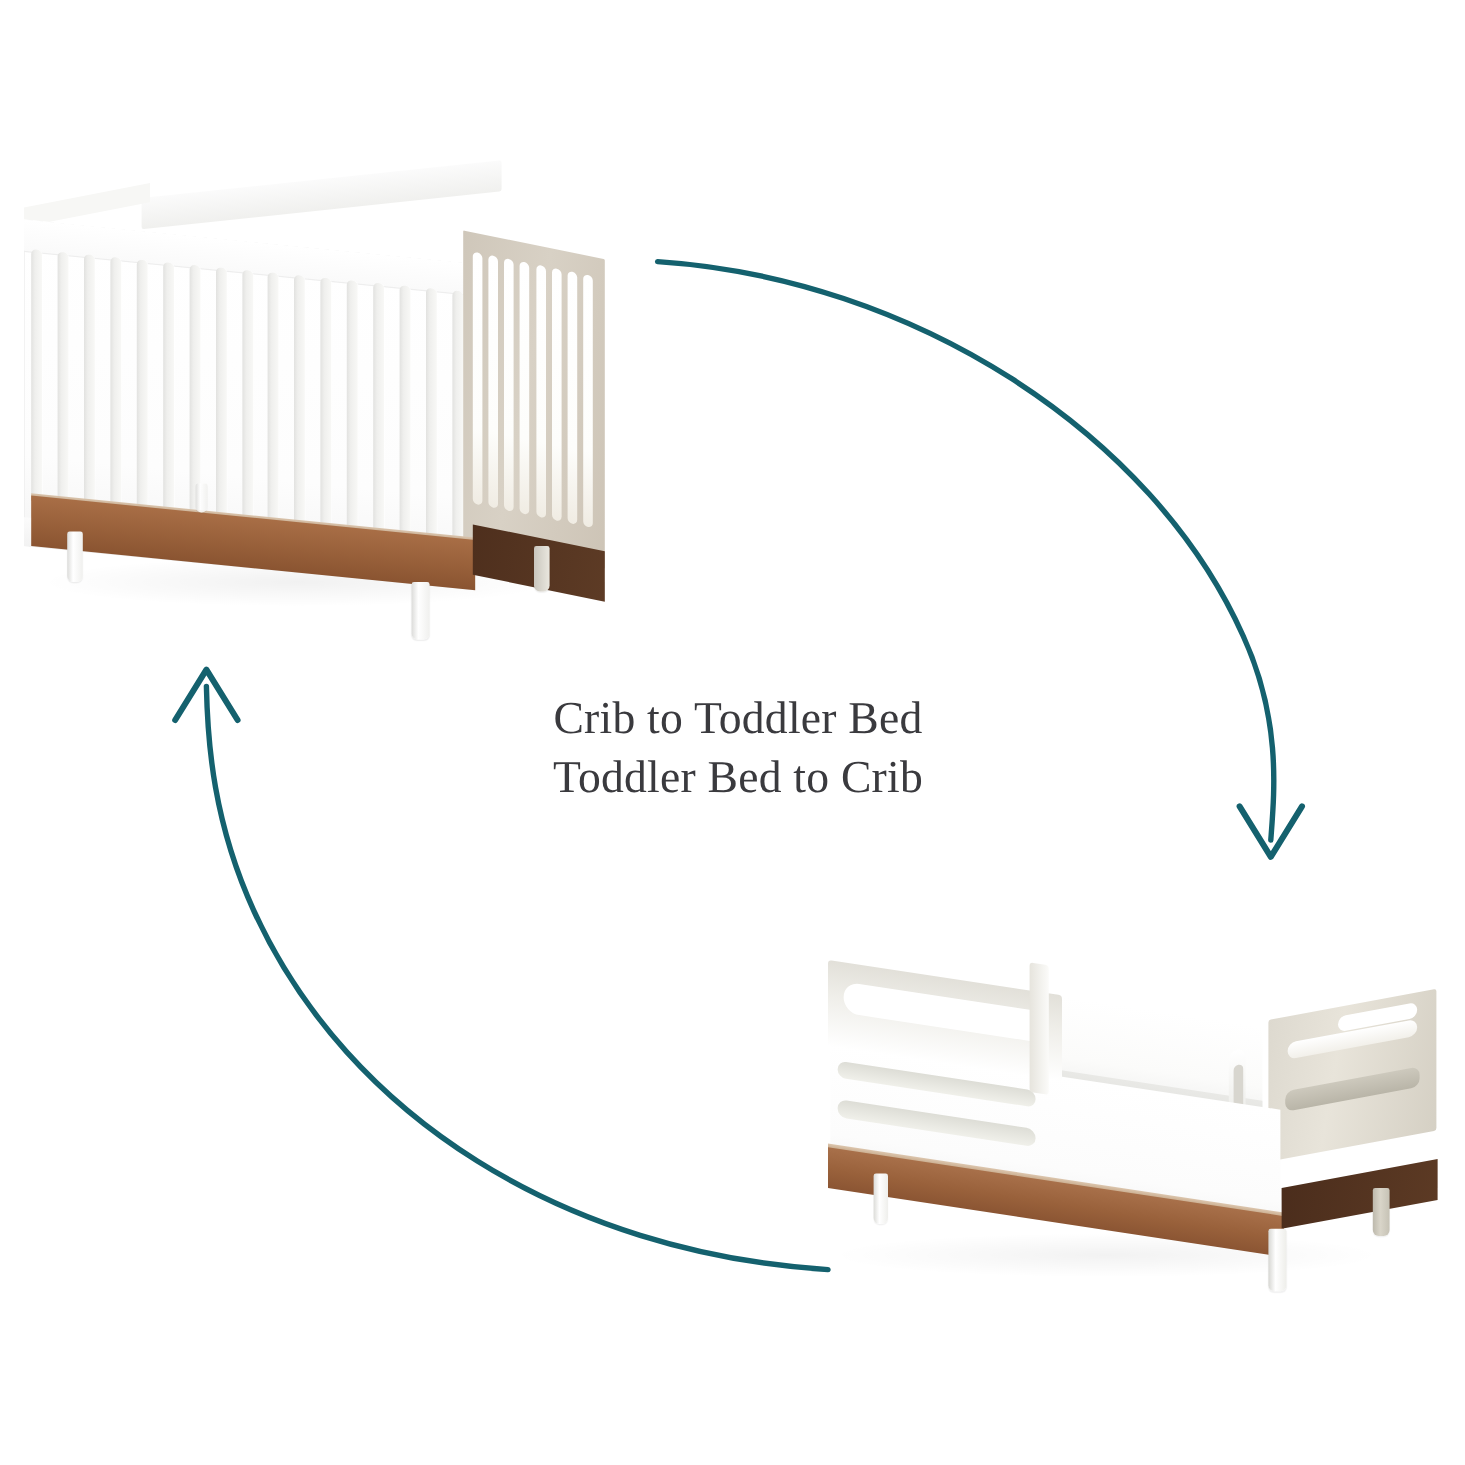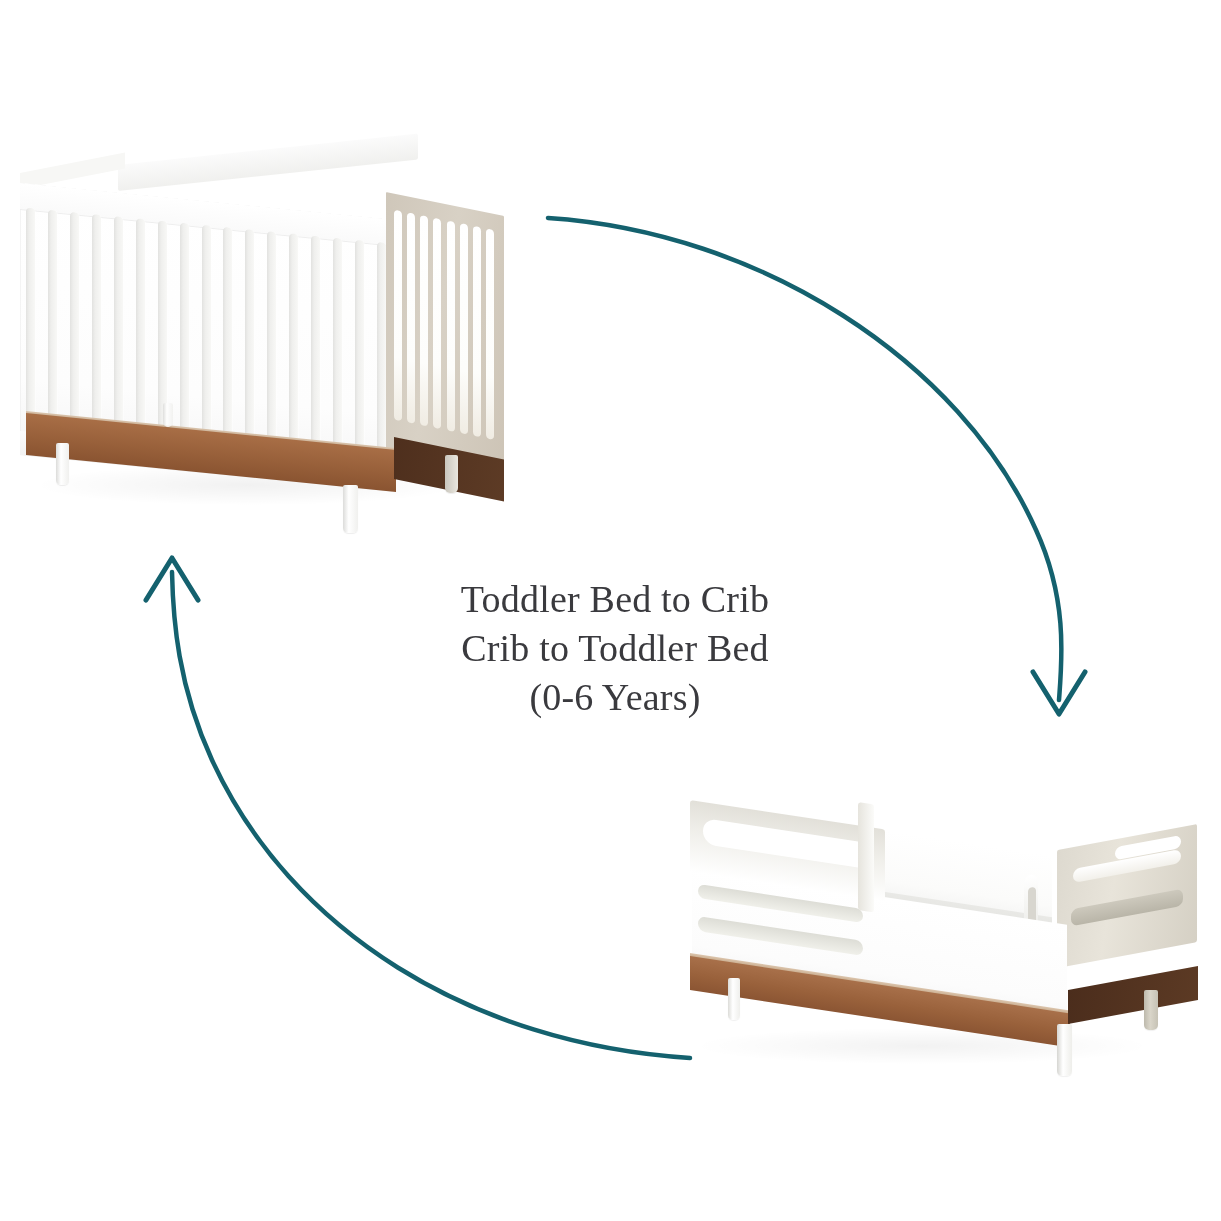--- a/index.html
+++ b/index.html
@@ -488,18 +488,17 @@
     <div class="wood-front-top"></div>
     <div class="wood-front"></div>
     <div class="wood-end"></div>
 
     <div class="leg leg-fl"></div>
     <div class="leg leg-fr"></div>
     <div class="leg leg-br"></div>
   </div>
 
   <div id="caption">
+    <span class="cap-line">Crib to Toddler Bed</span>
     <span class="cap-line">Toddler Bed to Crib</span>
-    <span class="cap-line">Crib to Toddler Bed</span>
-    <span class="cap-line">(0-6 Years)</span>
   </div>
 
 </div>
 
 </body></html>

